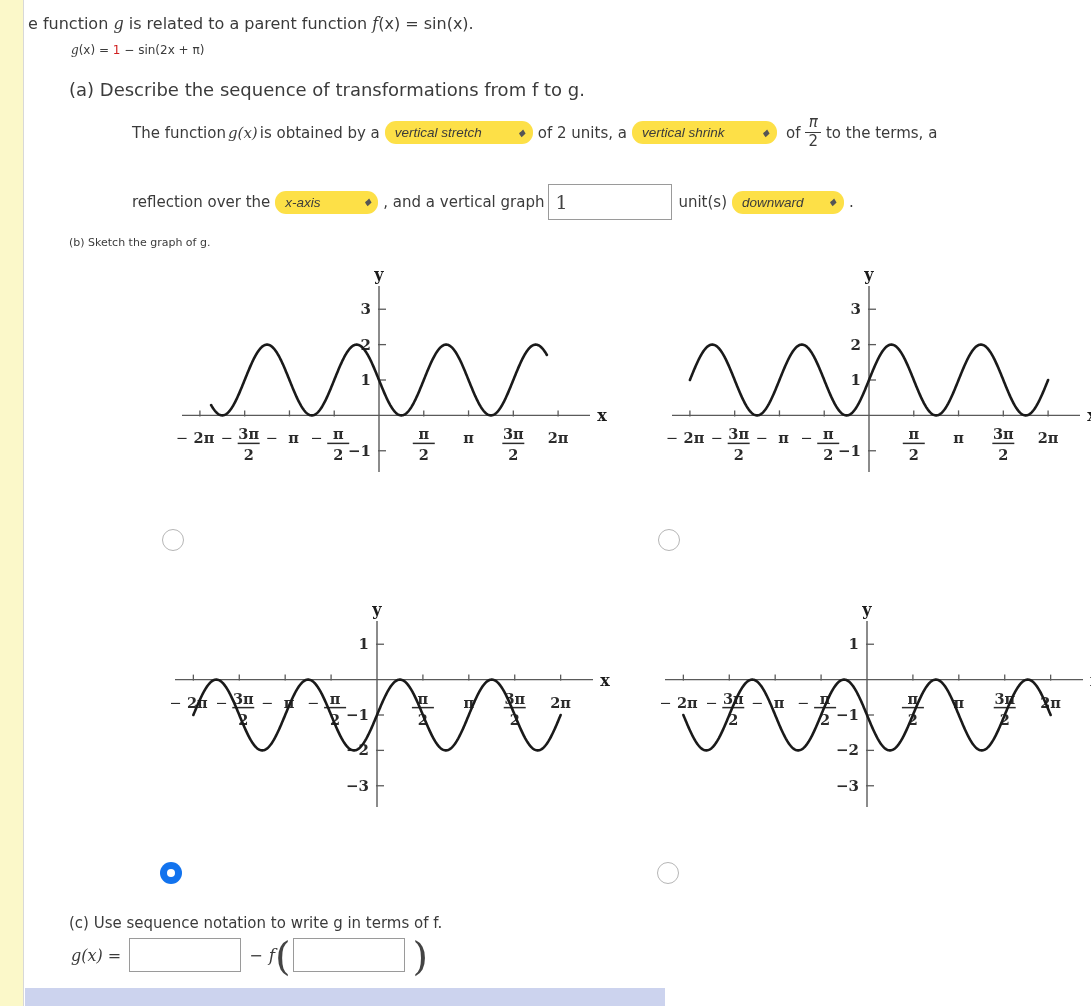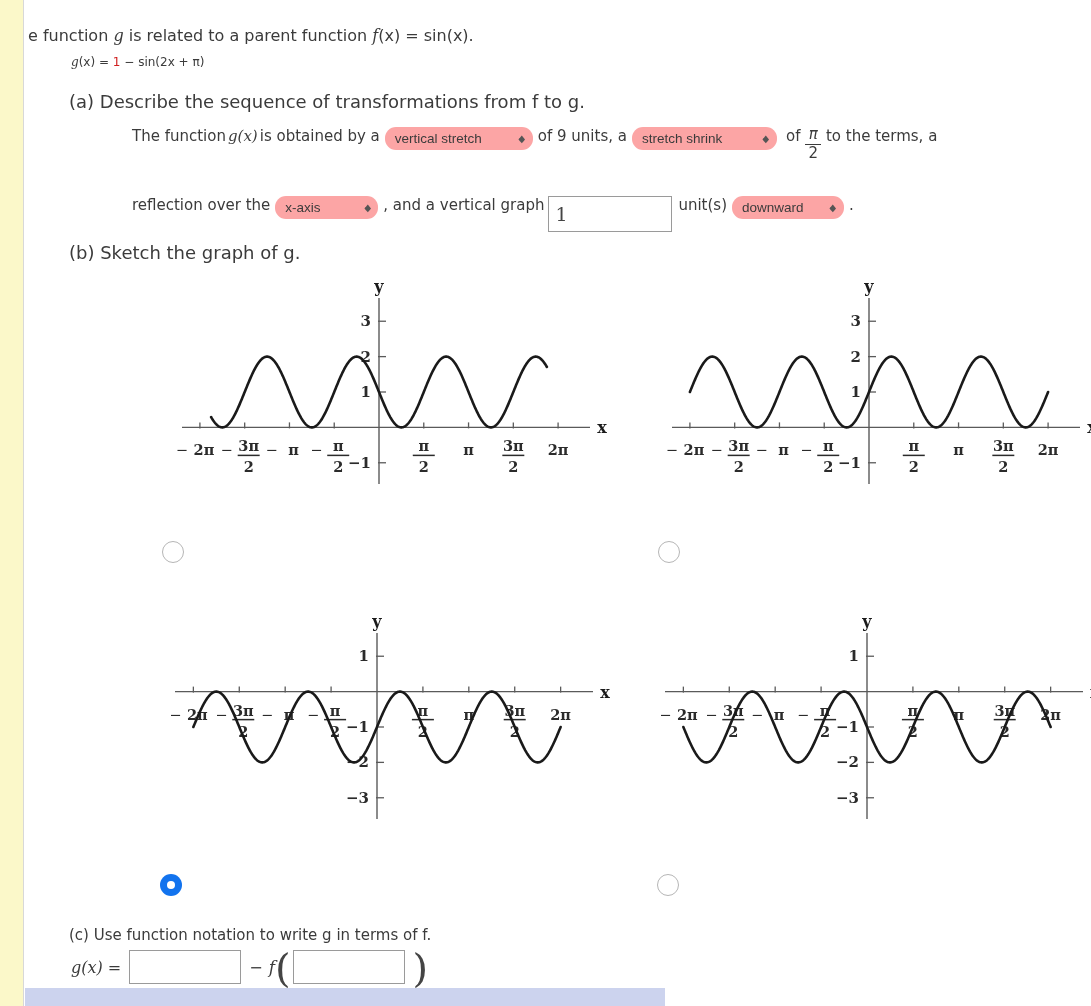--- a/index.html
+++ b/index.html
@@ -16,61 +16,61 @@
   }
   
   .left-rail{
     position:absolute; left:0; top:0; width:24px; height:1006px;
     background:#fbf8c9;
     border-right:1px solid #d8d8d8;
   }
   .page{
     position:absolute; left:25px; top:0; width:1066px; height:760px;
     background:#fff;
-    margin-top:12px;
   }
   .bottom-bar{
     position:absolute; left:25px; top:988px; width:640px; height:18px;
     background:#ccd3ee;
   }
 
   
   .stem{
     position:absolute; left:3px; top:14px;
     font-size:16px; color:#3b3b3b; white-space:nowrap;
   }
   .gdef{
     position:absolute; left:46px; top:43px;
     font-size:12px; white-space:nowrap;
   }
   .red{ color:#d01f1f; }
   em.mi{ font-style:italic; font-family:"DejaVu Serif", serif; }
   .mitalic{ font-style:italic; }
 
   .part-a{ position:absolute; left:44px; top:79px; font-size:18px; white-space:nowrap;}
-  .part-b{ position:absolute; left:44px; top:230px; font-size:18px; white-space:nowrap;}
+  .part-b{ position:absolute; left:44px; top:236px; font-size:11px; white-space:nowrap;}
   .part-c{ position:absolute; left:44px; top:914px; font-size:15px; white-space:nowrap;}
 
   
   .sent-row{
-    position:absolute; display:flex; white-space:nowrap;
+    position:absolute; display:flex; align-items:center; white-space:nowrap;
     font-size:15px;
   }
   .sent-row1{ left:107px; top:115px; }
   .sent-row2{ left:107px; top:184px; }
 
   .sel{
     display:inline-flex; align-items:center; justify-content:space-between;
-    background:#fca5a5;
+    background:#fde047;
     border:none; border-radius:11px;
     height:23px; padding:0 7px 0 10px;
     font-family:"Liberation Sans", sans-serif;
     font-size:13.5px; color:#3b3b3b;
     margin:0 5px;
     cursor:default;
+    font-style:italic;
   }
   .sel .lbl{ padding-right:12px; }
   .sel .chev{
     font-size:10px; line-height:1; color:#555;
     display:inline-block; transform:scaleX(0.85);
   }
   .sel-stretch{ width:148px; }
   .sel-shrink{ width:145px; }
   .sel-axis{ width:103px; }
   .sel-dir{ width:112px; }
@@ -159,23 +159,23 @@
   <div class="part-a">(a) Describe the sequence of transformations from f to g.</div>
 
   <div class="sent-row sent-row1">
     <span>The function </span>
     <span class="mitalic" style="font-family:'DejaVu Serif',serif;padding:0 2px;">g(x)</span>
     <span> is obtained by a </span>
     <span class="sel sel-stretch">
       <span class="lbl">vertical stretch</span>
       <span class="chev">◆</span>
     </span>
-    <span>of 9 units, a</span>
+    <span>of 2 units, a</span>
     <span class="sel sel-shrink">
-      <span class="lbl">stretch shrink</span>
+      <span class="lbl">vertical shrink</span>
       <span class="chev">◆</span>
     </span>
     <span style="margin-left:4px">of</span>
     <span class="frac">
       <span class="num mitalic">π</span>
       <span class="bar"></span>
       <span class="den">2</span>
     </span>
     <span>to the terms, a</span>
   </div>
@@ -441,21 +441,21 @@
         <text x="216" y="52.23076923076923" font-size="15" font-weight="bold" font-family="DejaVu Serif, serif" fill="#2b2b2b" text-anchor="end">1</text>
         <path d="M40.36,118.00L40.96,119.43L41.55,120.87L42.14,122.29L42.73,123.71L43.32,125.12L43.92,126.52L44.51,127.91L45.10,129.27L45.69,130.62L46.29,131.95L46.88,133.26L47.47,134.54L48.06,135.80L48.66,137.02L49.25,138.21L49.84,139.37L50.43,140.50L51.03,141.59L51.62,142.64L52.21,143.65L52.80,144.61L53.40,145.54L53.99,146.41L54.58,147.25L55.17,148.03L55.76,148.76L56.36,149.45L56.95,150.08L57.54,150.66L58.13,151.18L58.73,151.65L59.32,152.07L59.91,152.43L60.50,152.73L61.10,152.98L61.69,153.16L62.28,153.30L62.87,153.37L63.47,153.38L64.06,153.34L64.65,153.24L65.24,153.08L65.84,152.86L66.43,152.59L67.02,152.26L67.61,151.87L68.20,151.42L68.80,150.93L69.39,150.37L69.98,149.77L70.57,149.11L71.17,148.40L71.76,147.64L72.35,146.84L72.94,145.98L73.54,145.08L74.13,144.14L74.72,143.15L75.31,142.12L75.91,141.05L76.50,139.94L77.09,138.80L77.68,137.62L78.28,136.41L78.87,135.17L79.46,133.90L80.05,132.61L80.64,131.29L81.24,129.95L81.83,128.59L82.42,127.22L83.01,125.82L83.61,124.42L84.20,123.00L84.79,121.58L85.38,120.15L85.98,118.72L86.57,117.28L87.16,115.85L87.75,114.42L88.35,113.00L88.94,111.58L89.53,110.18L90.12,108.78L90.72,107.41L91.31,106.05L91.90,104.71L92.49,103.39L93.08,102.10L93.68,100.83L94.27,99.59L94.86,98.38L95.45,97.20L96.05,96.06L96.64,94.95L97.23,93.88L97.82,92.85L98.42,91.86L99.01,90.92L99.60,90.02L100.19,89.16L100.79,88.36L101.38,87.60L101.97,86.89L102.56,86.23L103.16,85.63L103.75,85.07L104.34,84.58L104.93,84.13L105.52,83.74L106.12,83.41L106.71,83.14L107.30,82.92L107.89,82.76L108.49,82.66L109.08,82.62L109.67,82.63L110.26,82.70L110.86,82.84L111.45,83.02L112.04,83.27L112.63,83.57L113.23,83.93L113.82,84.35L114.41,84.82L115.00,85.34L115.59,85.92L116.19,86.55L116.78,87.24L117.37,87.97L117.96,88.75L118.56,89.59L119.15,90.46L119.74,91.39L120.33,92.35L120.93,93.36L121.52,94.41L122.11,95.50L122.70,96.63L123.30,97.79L123.89,98.98L124.48,100.20L125.07,101.46L125.67,102.74L126.26,104.05L126.85,105.38L127.44,106.73L128.03,108.09L128.63,109.48L129.22,110.88L129.81,112.29L130.40,113.71L131.00,115.13L131.59,116.57L132.18,118.00L132.77,119.43L133.37,120.87L133.96,122.29L134.55,123.71L135.14,125.12L135.74,126.52L136.33,127.91L136.92,129.27L137.51,130.62L138.11,131.95L138.70,133.26L139.29,134.54L139.88,135.80L140.47,137.02L141.07,138.21L141.66,139.37L142.25,140.50L142.84,141.59L143.44,142.64L144.03,143.65L144.62,144.61L145.21,145.54L145.81,146.41L146.40,147.25L146.99,148.03L147.58,148.76L148.18,149.45L148.77,150.08L149.36,150.66L149.95,151.18L150.55,151.65L151.14,152.07L151.73,152.43L152.32,152.73L152.91,152.98L153.51,153.16L154.10,153.30L154.69,153.37L155.28,153.38L155.88,153.34L156.47,153.24L157.06,153.08L157.65,152.86L158.25,152.59L158.84,152.26L159.43,151.87L160.02,151.42L160.62,150.93L161.21,150.37L161.80,149.77L162.39,149.11L162.99,148.40L163.58,147.64L164.17,146.84L164.76,145.98L165.35,145.08L165.95,144.14L166.54,143.15L167.13,142.12L167.72,141.05L168.32,139.94L168.91,138.80L169.50,137.62L170.09,136.41L170.69,135.17L171.28,133.90L171.87,132.61L172.46,131.29L173.06,129.95L173.65,128.59L174.24,127.22L174.83,125.82L175.43,124.42L176.02,123.00L176.61,121.58L177.20,120.15L177.79,118.72L178.39,117.28L178.98,115.85L179.57,114.42L180.16,113.00L180.76,111.58L181.35,110.18L181.94,108.78L182.53,107.41L183.13,106.05L183.72,104.71L184.31,103.39L184.90,102.10L185.50,100.83L186.09,99.59L186.68,98.38L187.27,97.20L187.86,96.06L188.46,94.95L189.05,93.88L189.64,92.85L190.23,91.86L190.83,90.92L191.42,90.02L192.01,89.16L192.60,88.36L193.20,87.60L193.79,86.89L194.38,86.23L194.97,85.63L195.57,85.07L196.16,84.58L196.75,84.13L197.34,83.74L197.94,83.41L198.53,83.14L199.12,82.92L199.71,82.76L200.30,82.66L200.90,82.62L201.49,82.63L202.08,82.70L202.67,82.84L203.27,83.02L203.86,83.27L204.45,83.57L205.04,83.93L205.64,84.35L206.23,84.82L206.82,85.34L207.41,85.92L208.01,86.55L208.60,87.24L209.19,87.97L209.78,88.75L210.38,89.59L210.97,90.46L211.56,91.39L212.15,92.35L212.74,93.36L213.34,94.41L213.93,95.50L214.52,96.63L215.11,97.79L215.71,98.98L216.30,100.20L216.89,101.46L217.48,102.74L218.08,104.05L218.67,105.38L219.26,106.73L219.85,108.09L220.45,109.48L221.04,110.88L221.63,112.29L222.22,113.71L222.82,115.13L223.41,116.57L224.00,118.00L224.59,119.43L225.18,120.87L225.78,122.29L226.37,123.71L226.96,125.12L227.55,126.52L228.15,127.91L228.74,129.27L229.33,130.62L229.92,131.95L230.52,133.26L231.11,134.54L231.70,135.80L232.29,137.02L232.89,138.21L233.48,139.37L234.07,140.50L234.66,141.59L235.26,142.64L235.85,143.65L236.44,144.61L237.03,145.54L237.62,146.41L238.22,147.25L238.81,148.03L239.40,148.76L239.99,149.45L240.59,150.08L241.18,150.66L241.77,151.18L242.36,151.65L242.96,152.07L243.55,152.43L244.14,152.73L244.73,152.98L245.33,153.16L245.92,153.30L246.51,153.37L247.10,153.38L247.70,153.34L248.29,153.24L248.88,153.08L249.47,152.86L250.06,152.59L250.66,152.26L251.25,151.87L251.84,151.42L252.43,150.93L253.03,150.37L253.62,149.77L254.21,149.11L254.80,148.40L255.40,147.64L255.99,146.84L256.58,145.98L257.17,145.08L257.77,144.14L258.36,143.15L258.95,142.12L259.54,141.05L260.14,139.94L260.73,138.80L261.32,137.62L261.91,136.41L262.50,135.17L263.10,133.90L263.69,132.61L264.28,131.29L264.87,129.95L265.47,128.59L266.06,127.22L266.65,125.82L267.24,124.42L267.84,123.00L268.43,121.58L269.02,120.15L269.61,118.72L270.21,117.28L270.80,115.85L271.39,114.42L271.98,113.00L272.57,111.58L273.17,110.18L273.76,108.78L274.35,107.41L274.94,106.05L275.54,104.71L276.13,103.39L276.72,102.10L277.31,100.83L277.91,99.59L278.50,98.38L279.09,97.20L279.68,96.06L280.28,94.95L280.87,93.88L281.46,92.85L282.05,91.86L282.65,90.92L283.24,90.02L283.83,89.16L284.42,88.36L285.01,87.60L285.61,86.89L286.20,86.23L286.79,85.63L287.38,85.07L287.98,84.58L288.57,84.13L289.16,83.74L289.75,83.41L290.35,83.14L290.94,82.92L291.53,82.76L292.12,82.66L292.72,82.62L293.31,82.63L293.90,82.70L294.49,82.84L295.09,83.02L295.68,83.27L296.27,83.57L296.86,83.93L297.45,84.35L298.05,84.82L298.64,85.34L299.23,85.92L299.82,86.55L300.42,87.24L301.01,87.97L301.60,88.75L302.19,89.59L302.79,90.46L303.38,91.39L303.97,92.35L304.56,93.36L305.16,94.41L305.75,95.50L306.34,96.63L306.93,97.79L307.53,98.98L308.12,100.20L308.71,101.46L309.30,102.74L309.89,104.05L310.49,105.38L311.08,106.73L311.67,108.09L312.26,109.48L312.86,110.88L313.45,112.29L314.04,113.71L314.63,115.13L315.23,116.57L315.82,118.00L316.41,119.43L317.00,120.87L317.60,122.29L318.19,123.71L318.78,125.12L319.37,126.52L319.97,127.91L320.56,129.27L321.15,130.62L321.74,131.95L322.33,133.26L322.93,134.54L323.52,135.80L324.11,137.02L324.70,138.21L325.30,139.37L325.89,140.50L326.48,141.59L327.07,142.64L327.67,143.65L328.26,144.61L328.85,145.54L329.44,146.41L330.04,147.25L330.63,148.03L331.22,148.76L331.81,149.45L332.41,150.08L333.00,150.66L333.59,151.18L334.18,151.65L334.77,152.07L335.37,152.43L335.96,152.73L336.55,152.98L337.14,153.16L337.74,153.30L338.33,153.37L338.92,153.38L339.51,153.34L340.11,153.24L340.70,153.08L341.29,152.86L341.88,152.59L342.48,152.26L343.07,151.87L343.66,151.42L344.25,150.93L344.84,150.37L345.44,149.77L346.03,149.11L346.62,148.40L347.21,147.64L347.81,146.84L348.40,145.98L348.99,145.08L349.58,144.14L350.18,143.15L350.77,142.12L351.36,141.05L351.95,139.94L352.55,138.80L353.14,137.62L353.73,136.41L354.32,135.17L354.92,133.90L355.51,132.61L356.10,131.29L356.69,129.95L357.28,128.59L357.88,127.22L358.47,125.82L359.06,124.42L359.65,123.00L360.25,121.58L360.84,120.15L361.43,118.72L362.02,117.28L362.62,115.85L363.21,114.42L363.80,113.00L364.39,111.58L364.99,110.18L365.58,108.78L366.17,107.41L366.76,106.05L367.36,104.71L367.95,103.39L368.54,102.10L369.13,100.83L369.72,99.59L370.32,98.38L370.91,97.20L371.50,96.06L372.09,94.95L372.69,93.88L373.28,92.85L373.87,91.86L374.46,90.92L375.06,90.02L375.65,89.16L376.24,88.36L376.83,87.60L377.43,86.89L378.02,86.23L378.61,85.63L379.20,85.07L379.80,84.58L380.39,84.13L380.98,83.74L381.57,83.41L382.16,83.14L382.76,82.92L383.35,82.76L383.94,82.66L384.53,82.62L385.13,82.63L385.72,82.70L386.31,82.84L386.90,83.02L387.50,83.27L388.09,83.57L388.68,83.93L389.27,84.35L389.87,84.82L390.46,85.34L391.05,85.92L391.64,86.55L392.24,87.24L392.83,87.97L393.42,88.75L394.01,89.59L394.60,90.46L395.20,91.39L395.79,92.35L396.38,93.36L396.97,94.41L397.57,95.50L398.16,96.63L398.75,97.79L399.34,98.98L399.94,100.20L400.53,101.46L401.12,102.74L401.71,104.05L402.31,105.38L402.90,106.73L403.49,108.09L404.08,109.48L404.68,110.88L405.27,112.29L405.86,113.71L406.45,115.13L407.04,116.57L407.64,118.00" fill="none" stroke="#1a1a1a" stroke-width="2.6" stroke-linecap="round" stroke-linejoin="round"></path>
       </svg>
   </div>
 
   <div class="radio r1"></div>
   <div class="radio r2"></div>
   <div class="radio r3 sel-on"></div>
   <div class="radio r4"></div>
 
-  <div class="part-c">(c) Use function notation to write g in terms of f.</div>
+  <div class="part-c">(c) Use sequence notation to write g in terms of f.</div>
 
   <div class="ansrow">
     <span class="mitalic" style="font-family:'DejaVu Serif',serif;text-align:right;">g(x) =</span>
     <span class="ansbox"></span>
     <span>−</span>
     <span class="fsym" style="margin-left:6px;">f</span>
     <span class="paren">(</span>
     <span class="ansbox" style="margin-left:2px"></span>
     <span class="paren">)</span>
   </div>

